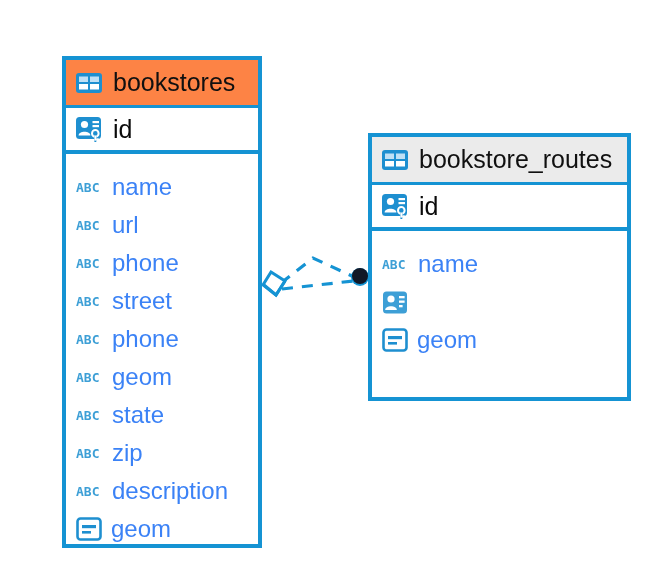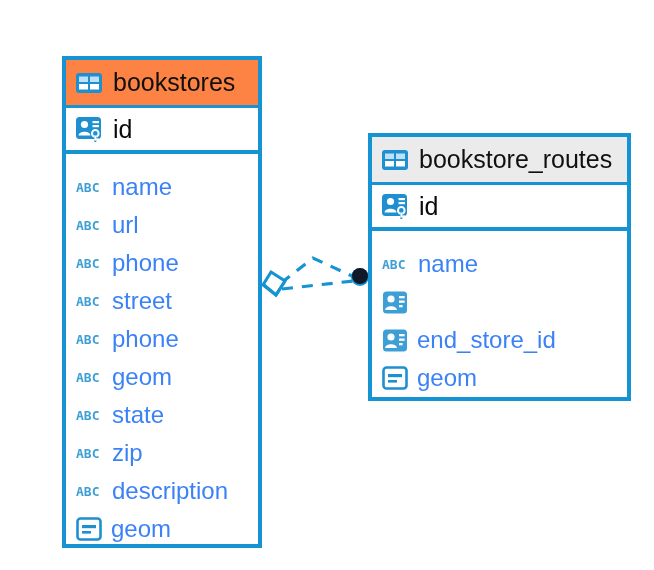--- a/index.html
+++ b/index.html
@@ -279,31 +279,20 @@
         <svg class="icon icon-fk" viewBox="0 0 26 25" xmlns="http://www.w3.org/2000/svg">
           <rect x="1" y="1.5" width="24" height="22" rx="3.5" ry="3.5" fill="#3d9fd6"></rect>
           <circle cx="9" cy="9" r="3.6" fill="#ffffff"></circle>
           <path d="M 3.2 20 C 3.2 15 14.8 15 14.8 20 Z" fill="#ffffff"></path>
           <rect x="17" y="6" width="5.6" height="2.3" fill="#ffffff"></rect>
           <rect x="17" y="10.5" width="5.6" height="2.3" fill="#ffffff"></rect>
           <rect x="17" y="15" width="3.6" height="2.3" fill="#ffffff"></rect>
         </svg>
       </div>
 
-      <div class="field-row">
-        <svg class="icon icon-fk" viewBox="0 0 26 25" xmlns="http://www.w3.org/2000/svg">
-          <rect x="1" y="1.5" width="24" height="22" rx="3.5" ry="3.5" fill="#3d9fd6"></rect>
-          <circle cx="9" cy="9" r="3.6" fill="#ffffff"></circle>
-          <path d="M 3.2 20 C 3.2 15 14.8 15 14.8 20 Z" fill="#ffffff"></path>
-          <rect x="17" y="6" width="5.6" height="2.3" fill="#ffffff"></rect>
-          <rect x="17" y="10.5" width="5.6" height="2.3" fill="#ffffff"></rect>
-          <rect x="17" y="15" width="3.6" height="2.3" fill="#ffffff"></rect>
-        </svg>
-        <span class="field-label">end_store_id</span>
-      </div>
 
       <div class="field-row">
         <svg class="icon icon-geom" viewBox="0 0 26 24" xmlns="http://www.w3.org/2000/svg">
           <rect x="1.5" y="1.5" width="23" height="21" rx="3" ry="3" fill="#ffffff" stroke="#1e8fd0" stroke-width="2.6"></rect>
           <rect x="6" y="8" width="14" height="3.2" fill="#1e8fd0"></rect>
           <rect x="6" y="14" width="9" height="2.6" fill="#1e8fd0"></rect>
         </svg>
         <span class="field-label">geom</span>
       </div>
 

